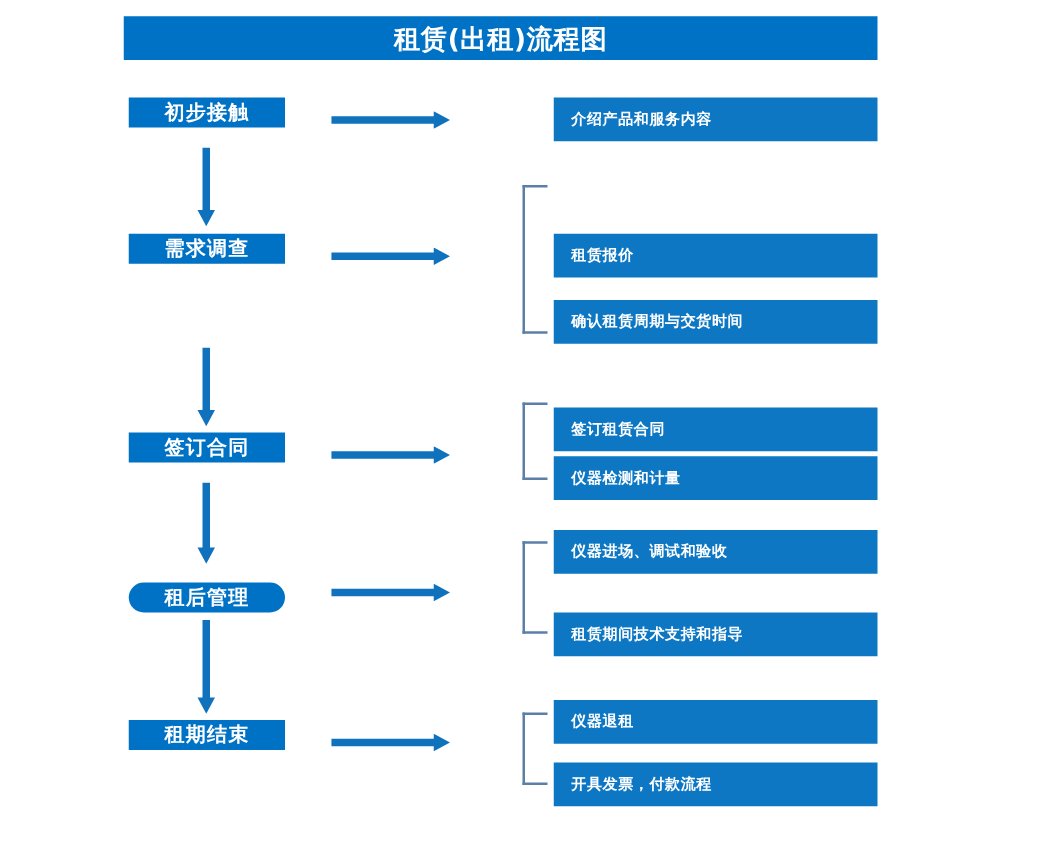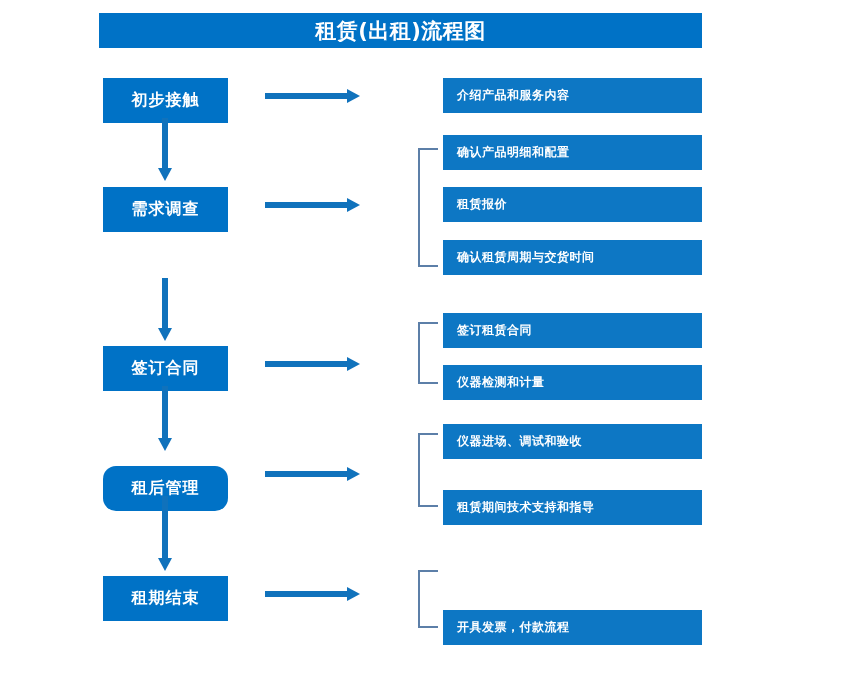--- a/index.html
+++ b/index.html
@@ -33,21 +33,21 @@
     font-weight: bold;
     display: flex;
     align-items: center;
     justify-content: center;
     letter-spacing: 0.5px;
   }
   .stage-box {
     position: absolute;
     left: 103px;
     width: 125px;
-    height: 45px;
+    height: 24px;
     background: #0072C6;
     color: #ffffff;
     font-size: 16px;
     font-weight: bold;
     display: flex;
     align-items: center;
     justify-content: center;
     letter-spacing: 1px;
   }
   .detail-box {
@@ -169,30 +169,30 @@
   <div class="bracket" style="top:148px; height:119px;"></div>
 
   <div class="bracket" style="top:322px; height:62px;"></div>
 
   <div class="bracket" style="top:433px; height:74px;"></div>
 
   <div class="bracket" style="top:570px; height:58px;"></div>
 
   <div class="detail-box" style="top:78px;">介绍产品和服务内容</div>
 
-  <div class="detail-box" style="top:135px;">确认产品明细和配置</div>
 
   <div class="detail-box" style="top:187px;">租赁报价</div>
 
   <div class="detail-box" style="top:240px;">确认租赁周期与交货时间</div>
 
-  <div class="detail-box" style="top:313px;">签订租赁合同</div>
+  <div class="detail-box" style="top:326px;">签订租赁合同</div>
 
   <div class="detail-box" style="top:365px;">仪器检测和计量</div>
 
   <div class="detail-box" style="top:424px;text-align:right;">仪器进场、调试和验收</div>
 
   <div class="detail-box" style="top:490px;text-align:center;">租赁期间技术支持和指导</div>
 
+  <div class="detail-box" style="top:560px;">仪器退租</div>
 
   <div class="detail-box" style="top:610px;">开具发票，付款流程</div>
 
 </div>
 
 </body></html>

